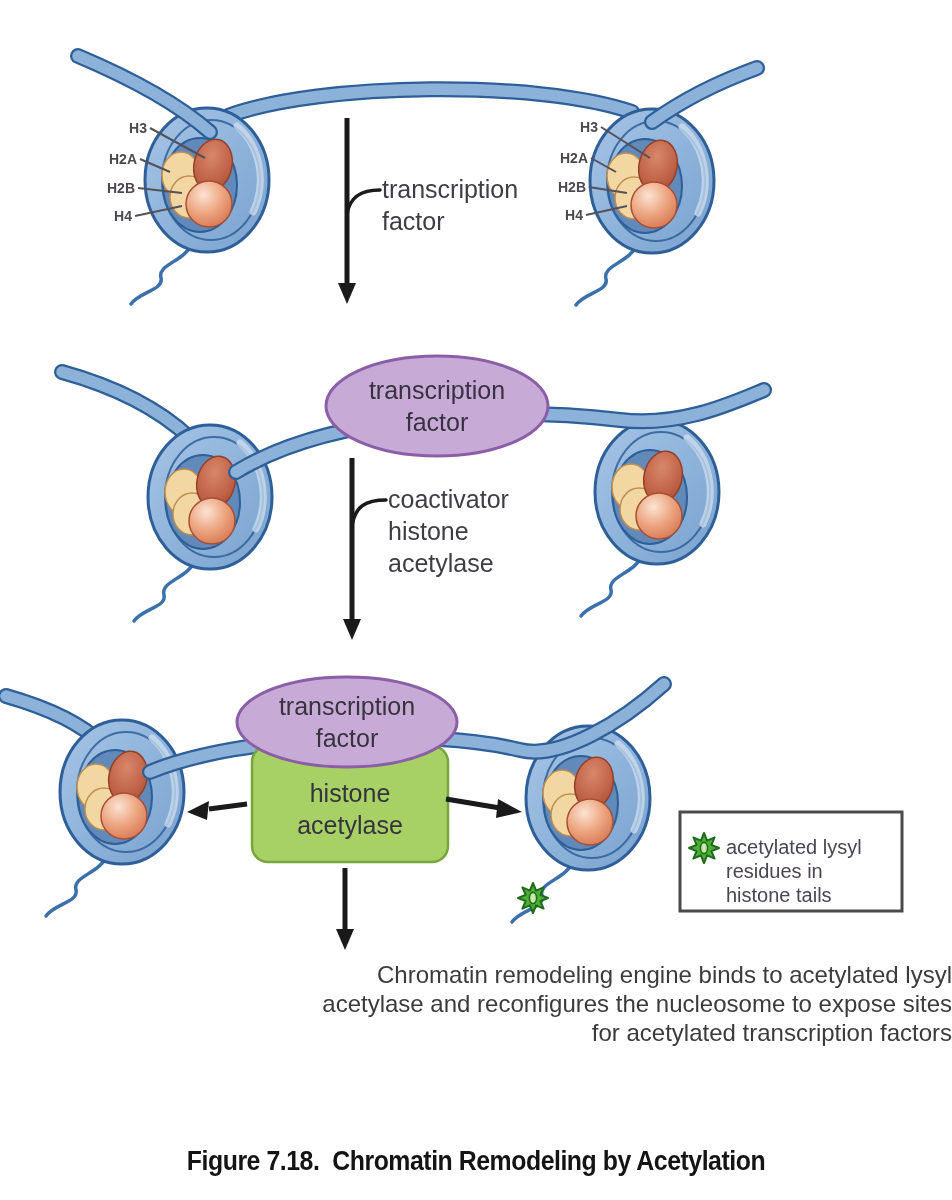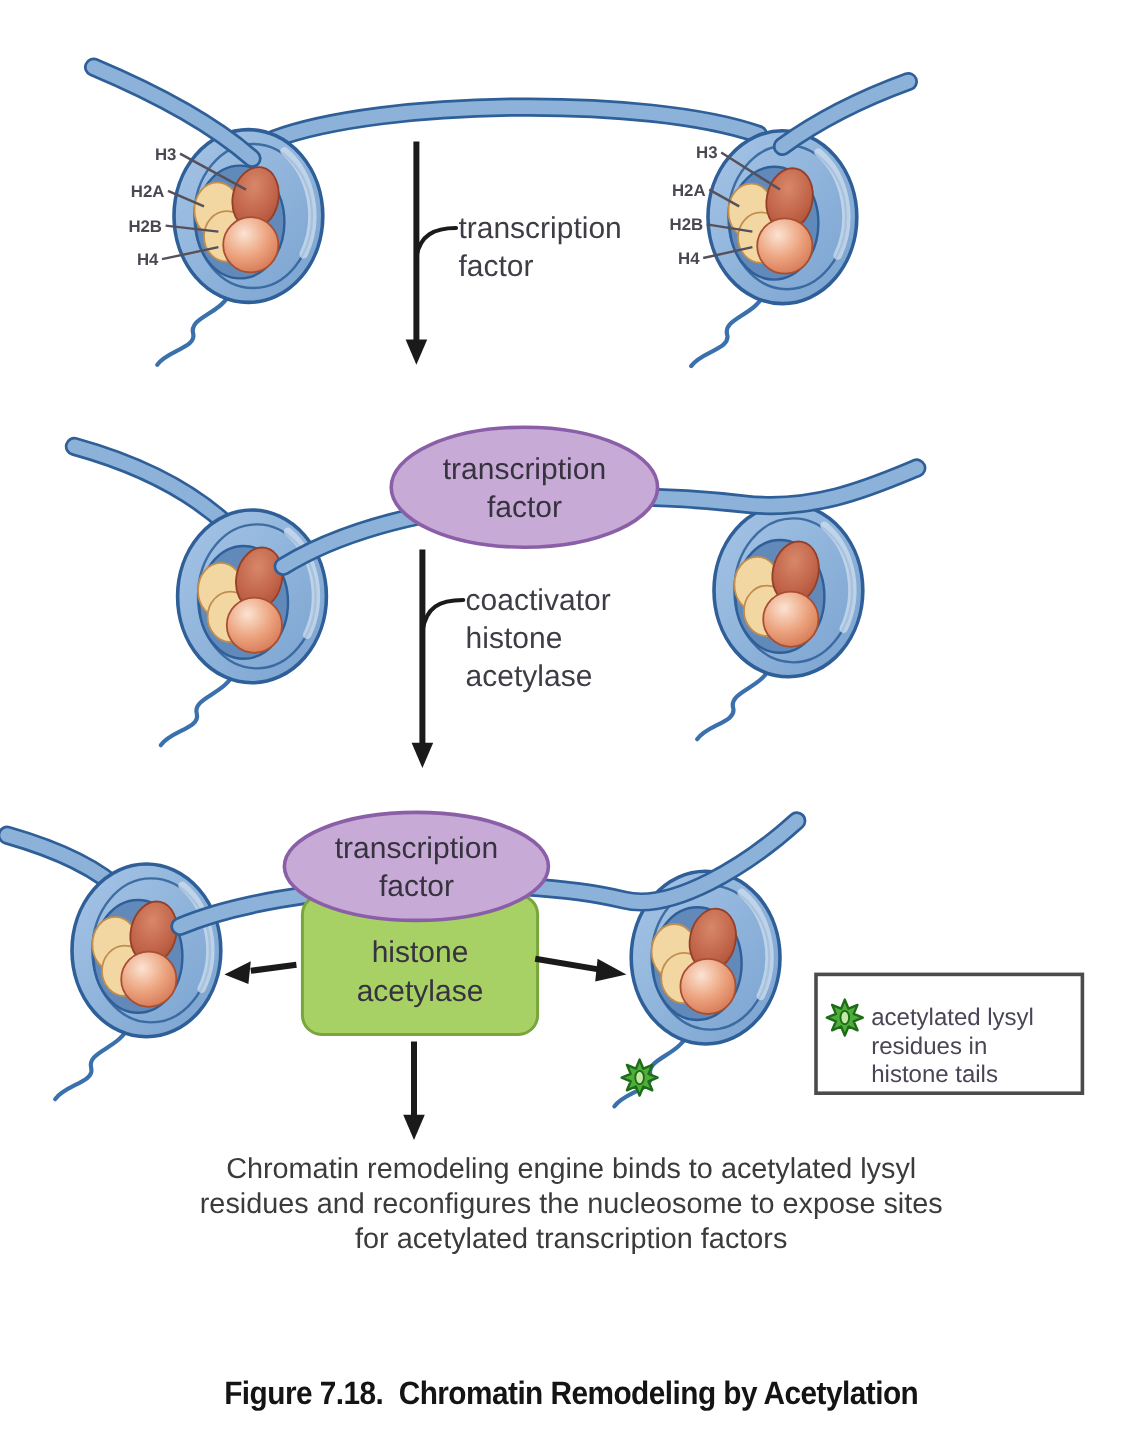--- a/index.html
+++ b/index.html
@@ -10,21 +10,21 @@
   .dnaI{stroke:#8db2da;stroke-width:11.5;fill:none;stroke-linecap:round;}
   .tail{stroke:#3a70ab;stroke-width:3.5;fill:none;stroke-linecap:round;}
   .arrow{stroke:#1a1a1a;stroke-width:5;fill:none;}
   .ahead{fill:#1a1a1a;stroke:none;}
   .hook{stroke:#1a1a1a;stroke-width:3.5;fill:none;stroke-linecap:round;}
   .leader{stroke:#55505a;stroke-width:2;}
   .hlabel{font:700 14px "Liberation Sans",sans-serif;fill:#4c4852;}
   .dlabel{font:25px "Liberation Sans",sans-serif;fill:#403c46;}
   .elabel{font:25px "Liberation Sans",sans-serif;fill:#37323f;text-anchor:middle;}
   .llabel{font:20px "Liberation Sans",sans-serif;fill:#4a4454;}
-  .caption{position:absolute;left:0;right:0;top:960px;text-align:center;
+  .caption{position:absolute;left:0;right:0;top:960px;text-align:right;
            font:24px/29px "Liberation Sans",sans-serif;color:#3b3b3b;}
   .figcap{position:absolute;left:0;right:0;top:1074px;text-align:center;
           font:bold 27px/35px "Liberation Sans",sans-serif;color:#141414;
           letter-spacing:-0.5px;transform:scaleX(.92);transform-origin:50% 0;
           white-space:pre-wrap;}
 </style>
 </head>
 <body>
 
 <div id="stage">
@@ -161,21 +161,21 @@
       <use href="#acetyl" transform="translate(704,848)"></use>
       <text class="llabel" x="726" y="854">acetylated lysyl</text>
       <text class="llabel" x="726" y="878">residues in</text>
       <text class="llabel" x="726" y="902">histone tails</text>
     </g>
   </g>
 </svg>
 
 <div class="caption">
   <div>Chromatin remodeling engine binds to acetylated lysyl</div>
-  <div>residues and reconfigures the nucleosome to expose sites</div>
+  <div>acetylase and reconfigures the nucleosome to expose sites</div>
   <div>for acetylated transcription factors</div>
 </div>
 
 <div class="figcap">
   <div>Figure 7.18.  Chromatin Remodeling by Acetylation</div>
   
   
 </div>
 
 </div>

